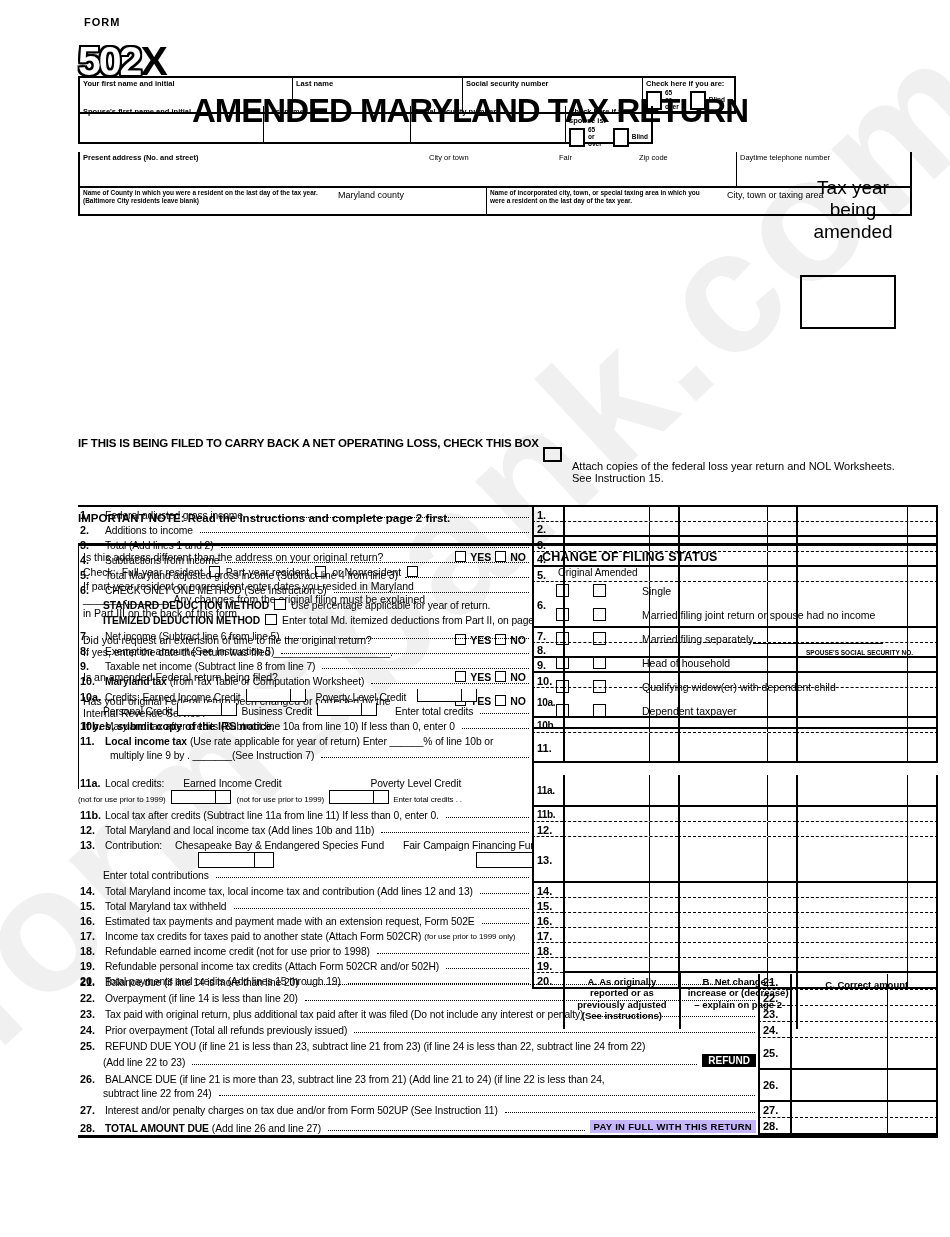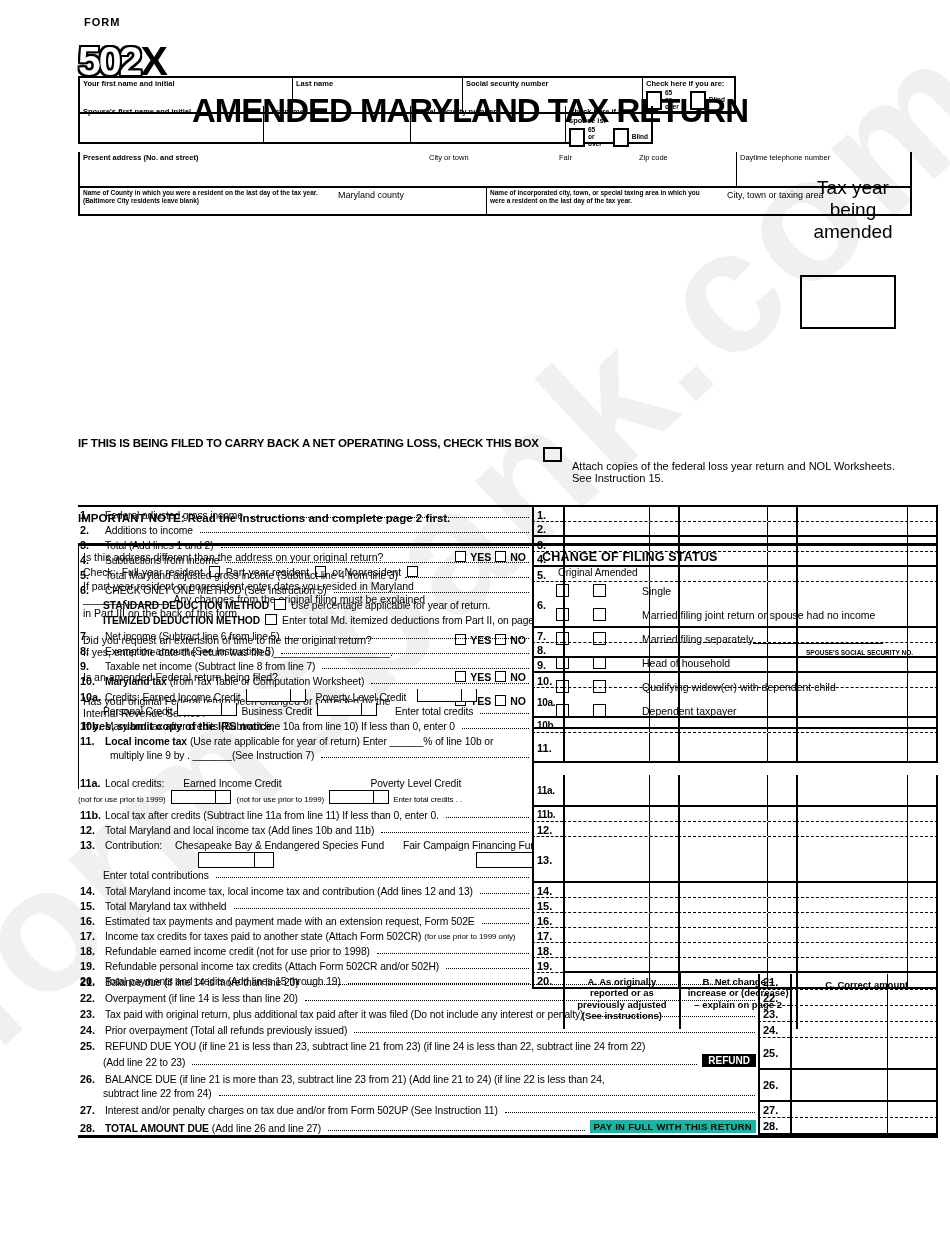--- a/index.html
+++ b/index.html
@@ -76,21 +76,21 @@
   .ca{width:115px;}.cb2{width:118px;}.cc{width:142px;border-right:2px solid #000;}
   .amt{width:148px;border-right:2px solid #000;}
   .centd{position:absolute;top:0;bottom:0;border-left:1.5px solid #000;}
   .ca .centd,.cb2 .centd,.cc .centd{right:28px;}
   .amt .centd{right:48px;}
   .bnum{width:32px;flex:none;border-left:2px solid #000;box-sizing:border-box;font-weight:700;font-size:11px;display:flex;align-items:center;padding-left:3px;}
   .bb-d{border-bottom:1px dashed #000;}
   .bb-s{border-bottom:2px solid #000;}
   .badge{flex:none;font-weight:700;margin:0 2px 1px 2px;}
   .badge.refund{background:#000;color:#fff;font-size:10px;padding:1px 6px;}
-  .badge.pay{background:#14b8a6;color:#000;font-size:9.5px;padding:1px 4px;letter-spacing:0.3px;margin-top:35px;}
+  .badge.pay{background:#c4b5fd;color:#000;font-size:9.5px;padding:1px 4px;letter-spacing:0.3px;margin-top:35px;}
 </style>
 </head>
 <body>
 
 <div class="page">
   <div class="wm">formsbank.com</div>
 
   <div class="abs formword z">FORM</div>
   <div class="abs formnum z"><span class="outline">502</span><span>X</span></div>
   <div class="abs ftitle z">AMENDED MARYLAND TAX RETURN</div>

